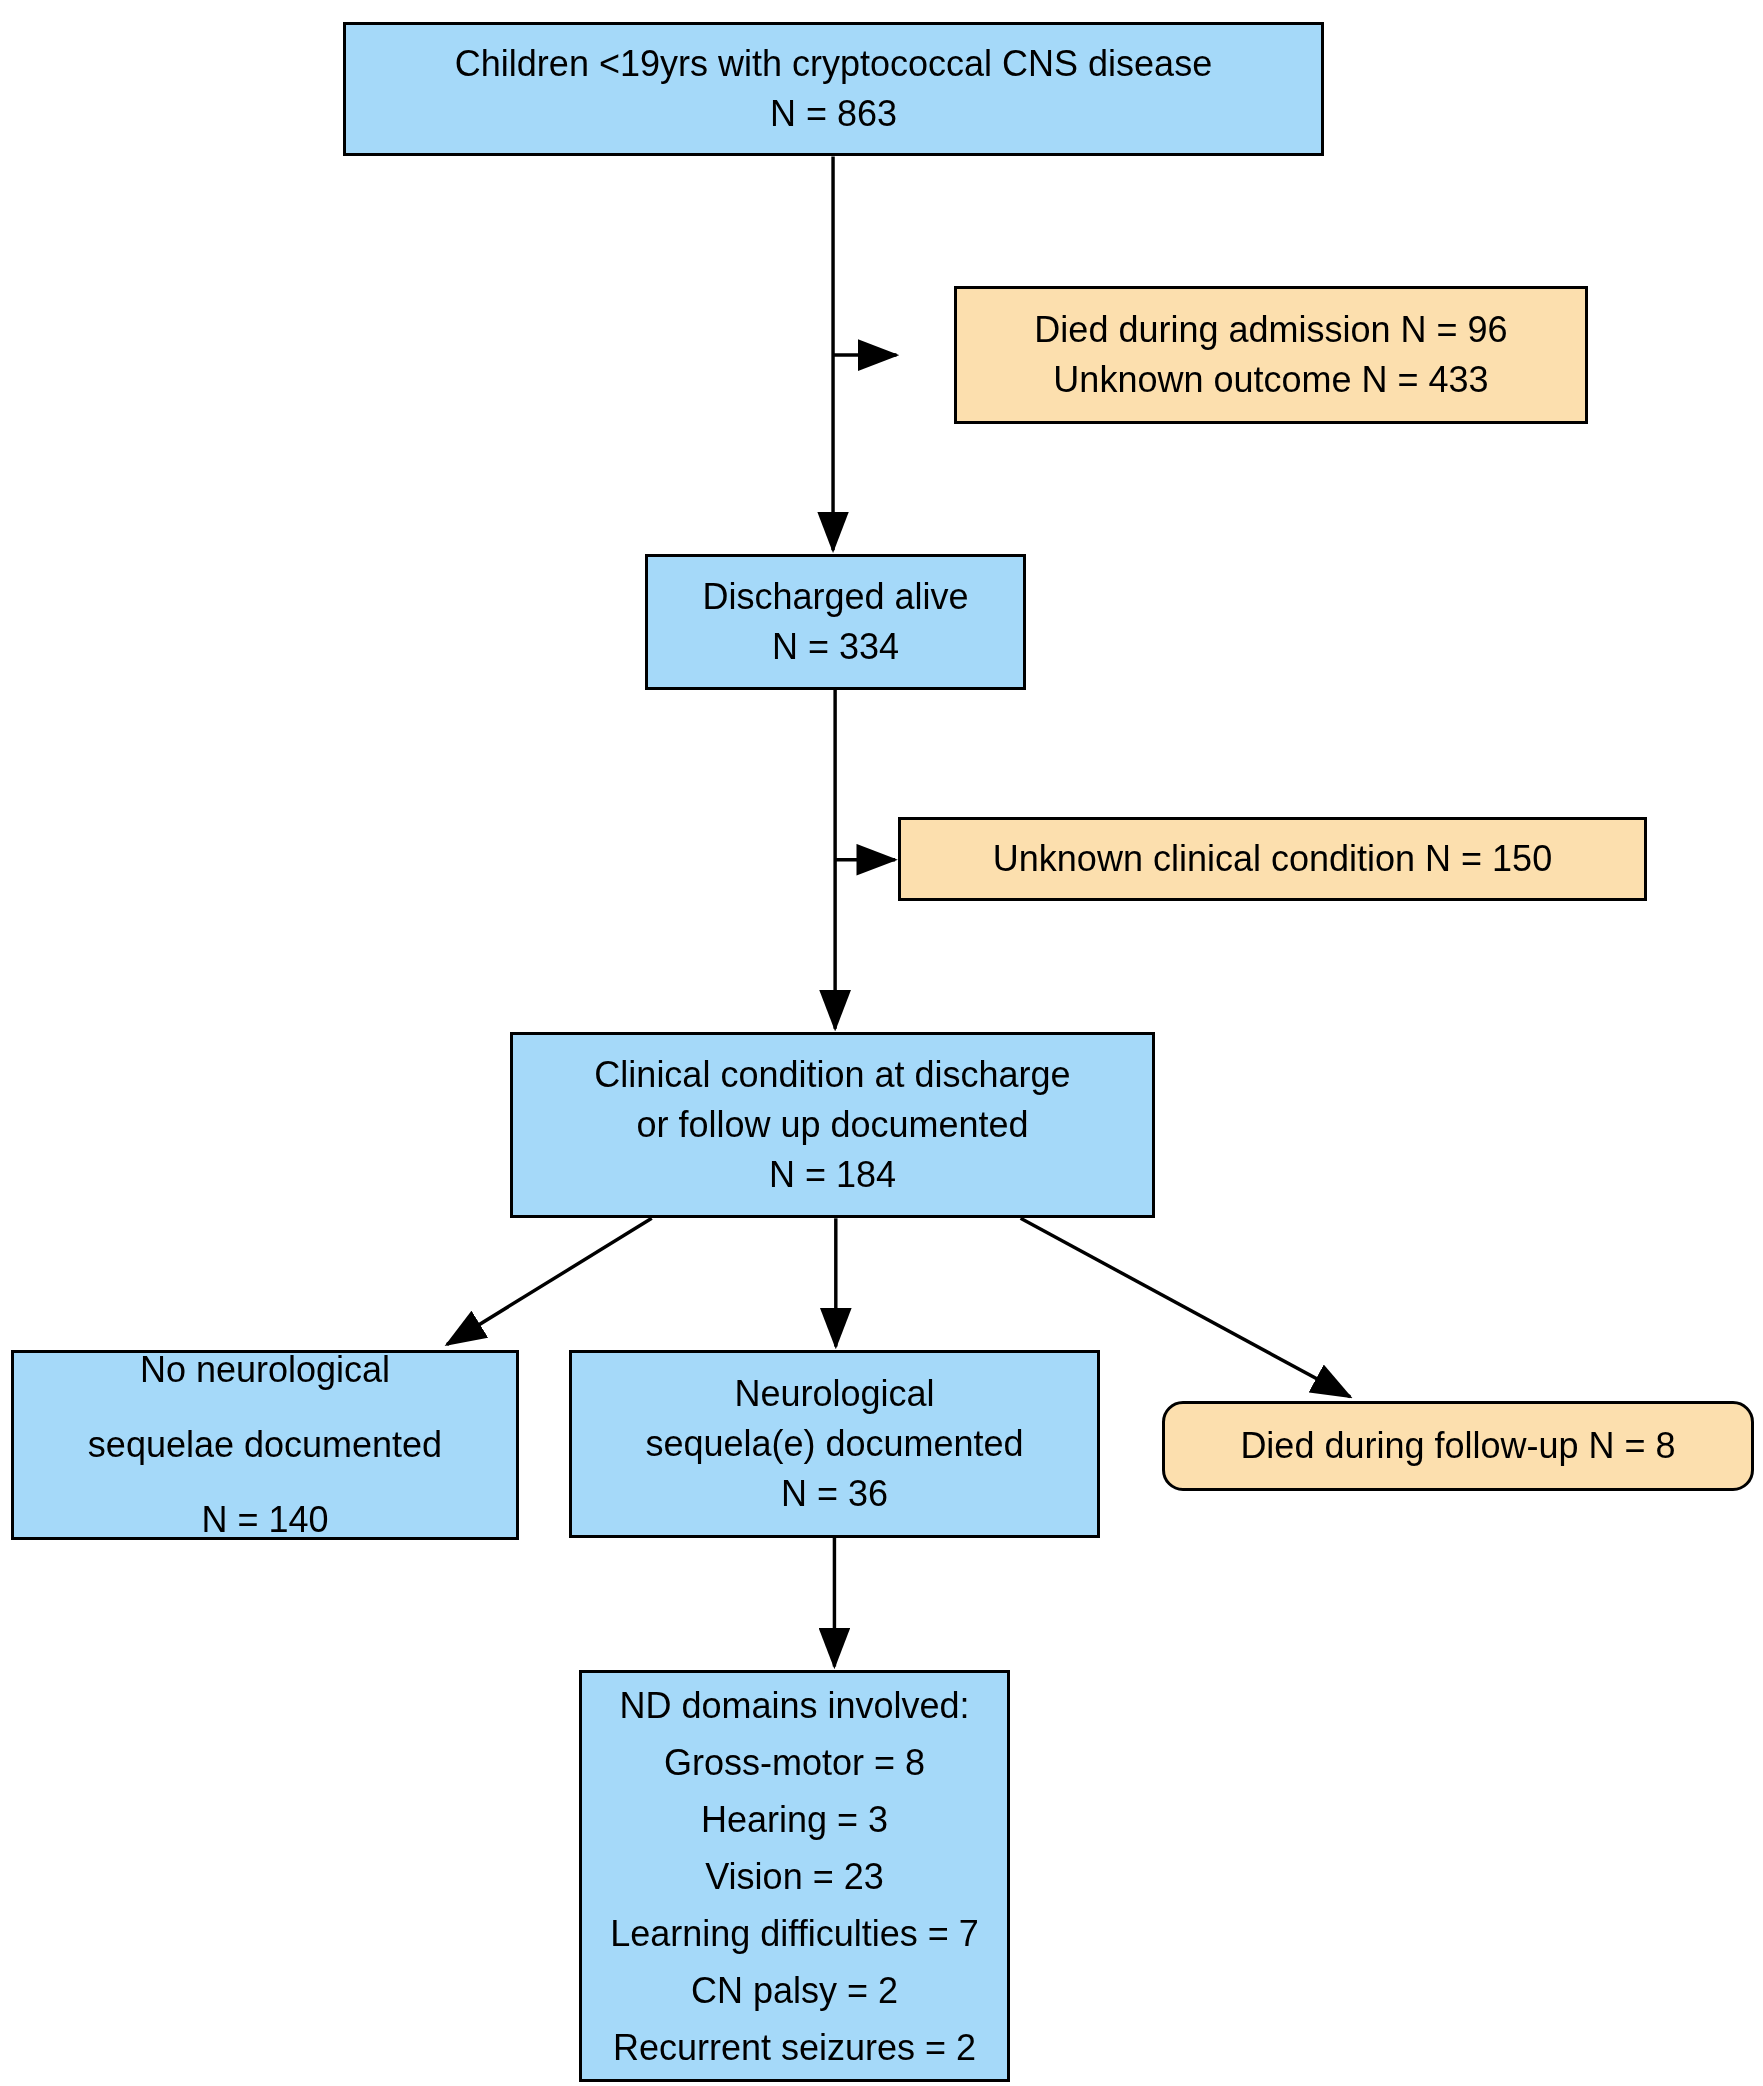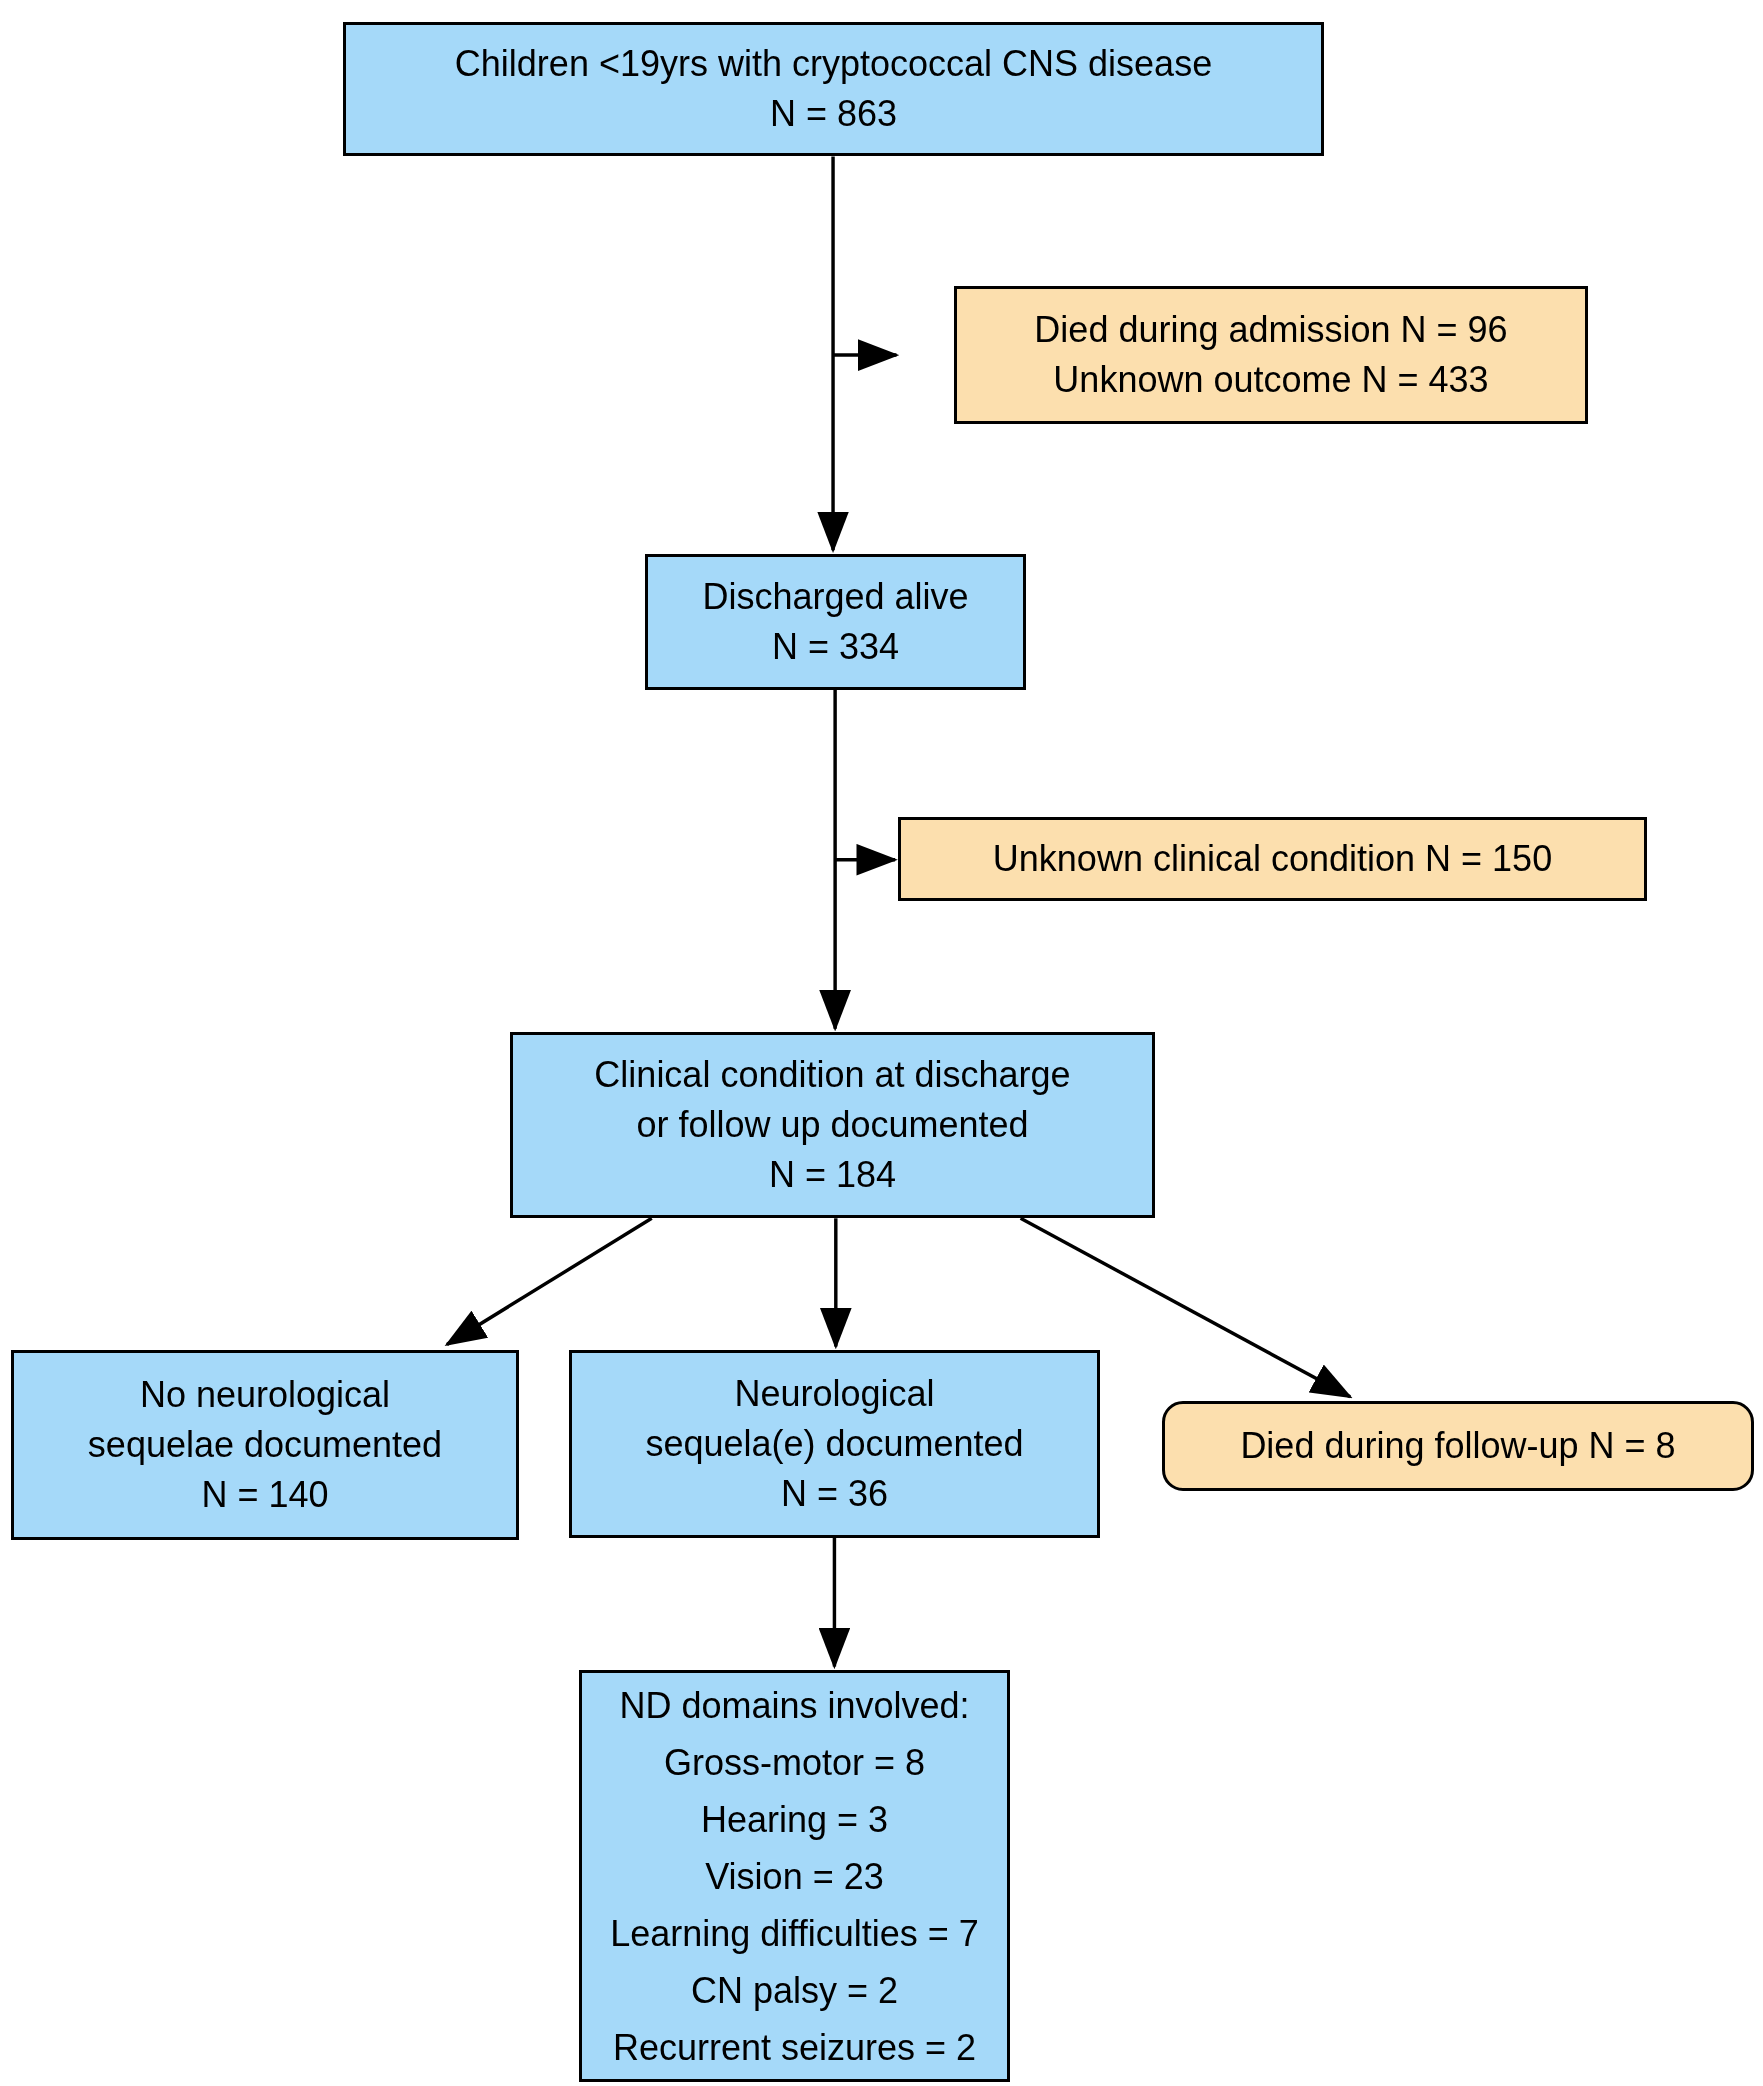--- a/index.html
+++ b/index.html
@@ -27,21 +27,21 @@
   .blue{background:#a5d9f9;}
   .orange{background:#fcdfae;}
   .box span{display:block;white-space:nowrap;}
 
   
   #node-total               {left:343px;  top:22px;   width:981px; height:134px;}
   #node-died-admission      {left:954px; top:286px;  width:634px;  height:138px;}
   #node-discharged          {left:645px;  top:554px;  width:381px;  height:136px;}
   #node-unknown-condition   {left:898px; top:817px; width:749px; height:84px;}
   #node-condition-documented{left:510px;  top:1032px; width:645px;  height:186px;}
-  #node-no-sequelae         {left:11px;   top:1350px; width:508px;  height:190px;}
+  #node-no-sequelae         {left:11px;   top:1350px; width:508px;  height:190px;gap:25px;}
   #node-sequelae            {left:569px;  top:1350px; width:531px;  height:188px;}
   #node-died-followup       {left:1162px; top:1401px; width:592px;  height:90px;border-radius:21px;}
   #node-nd-domains          {left:579px;  top:1670px; width:431px;  height:412px; line-height:57px;}
 
   svg.connectors{
     position:absolute;
     left:0; top:0;
     width:1764px;
     height:2087px;
     pointer-events:none;

